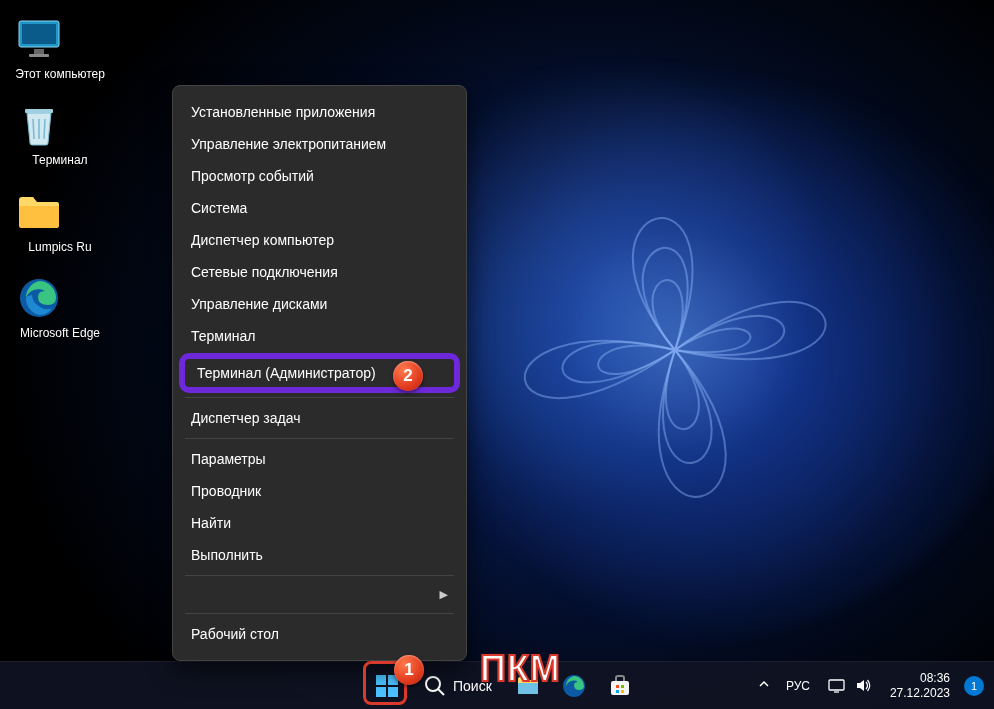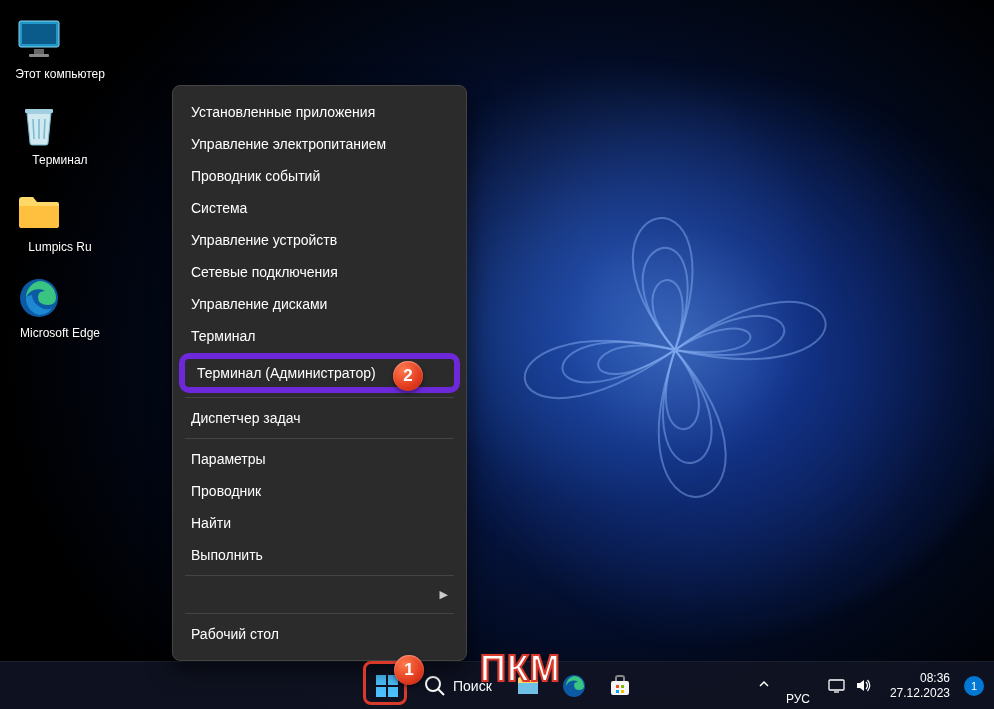--- a/index.html
+++ b/index.html
@@ -75,21 +75,21 @@
   background: rgba(15,20,35,0.92); backdrop-filter: blur(10px);
   display: flex; align-items: center; z-index: 40;
   border-top: 1px solid rgba(255,255,255,0.06);
 }
 .tb-center { display: flex; align-items: center; gap: 6px; margin-left: 367px; }
 .tb-item { width: 40px; height: 40px; display: flex; align-items: center; justify-content: center; cursor: pointer; border-radius: 4px; }
 .tb-search { display: flex; align-items: center; gap: 6px; color: #fff; font-size: 14px; padding: 0 10px; cursor: pointer; border-radius: 4px; height: 40px; }
 
 .tb-right { margin-left: auto; display: flex; align-items: center; gap: 2px; padding-right: 10px; color: #fff; font-size: 12px; }
 .tb-tray { display: flex; align-items: center; gap: 10px; padding: 0 8px; cursor: pointer; height: 40px; border-radius: 4px; }
-.tb-lang { padding: 0 8px; cursor: pointer; height: 40px; display: flex; align-items: flex-end; border-radius: 4px; }
+.tb-lang { padding: 0 8px; cursor: pointer; height: 40px; display: flex; align-items: center; border-radius: 4px; }
 .tb-clock { text-align: right; line-height: 1.25; padding: 0 8px; cursor: pointer; }
 .tb-notif { width: 20px; height: 20px; border-radius: 50%; background: #0078d4; color: #fff; font-size: 11px; display: flex; align-items: center; justify-content: center; margin-left: 4px; cursor: pointer; }
 
 .win-logo { width: 24px; height: 24px; }
 .win-logo rect { fill: #4cc2ff; }
 .tb-svg { width: 24px; height: 24px; }
 .chev-up { color: #fff; font-size: 12px; padding: 0 6px; cursor: pointer; }
 </style>
 </head>
 <body>
@@ -146,27 +146,27 @@
   </div>
 
   <div class="context-menu" id="ctx-menu">
       <div class="menu-item">
         <span>Установленные приложения</span>
       </div>
       <div class="menu-item">
         <span>Управление электропитанием</span>
       </div>
       <div class="menu-item">
-        <span>Проводник событий</span>
+        <span>Просмотр событий</span>
       </div>
       <div class="menu-item">
         <span>Система</span>
       </div>
       <div class="menu-item">
-        <span>Управление устройств</span>
+        <span>Диспетчер компьютер</span>
       </div>
       <div class="menu-item">
         <span>Сетевые подключения</span>
       </div>
       <div class="menu-item">
         <span>Управление дисками</span>
       </div>
       <div class="menu-item">
         <span>Терминал</span>
       </div>

